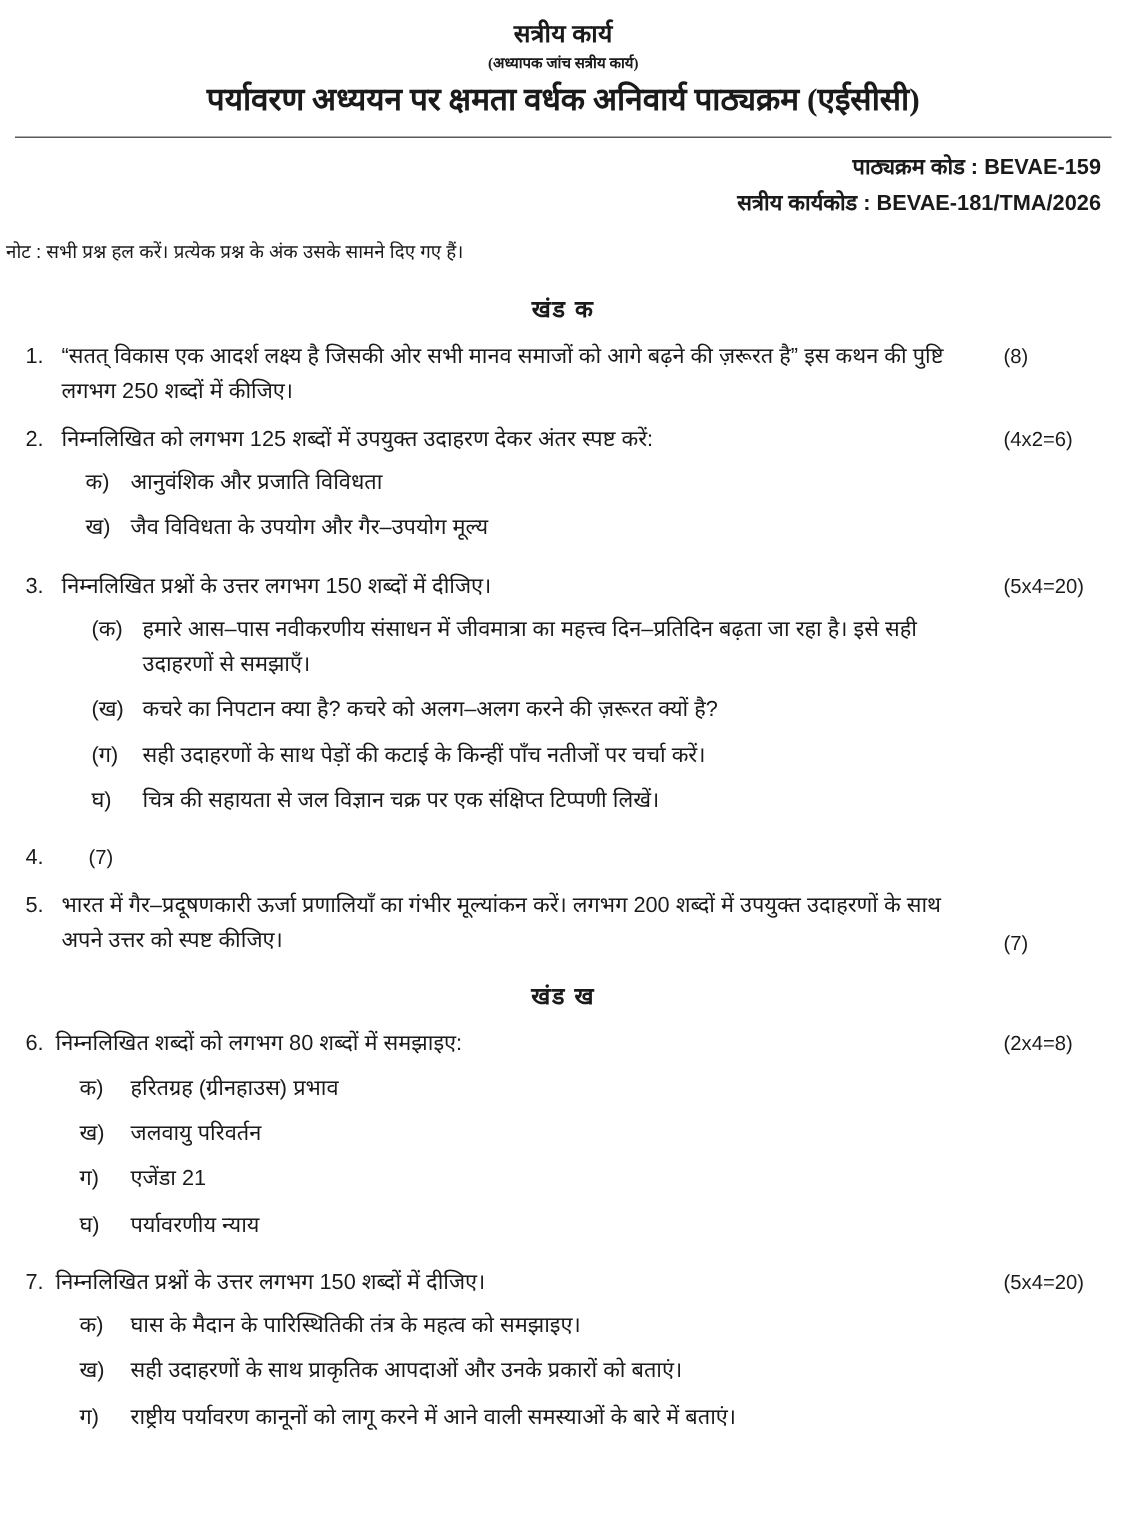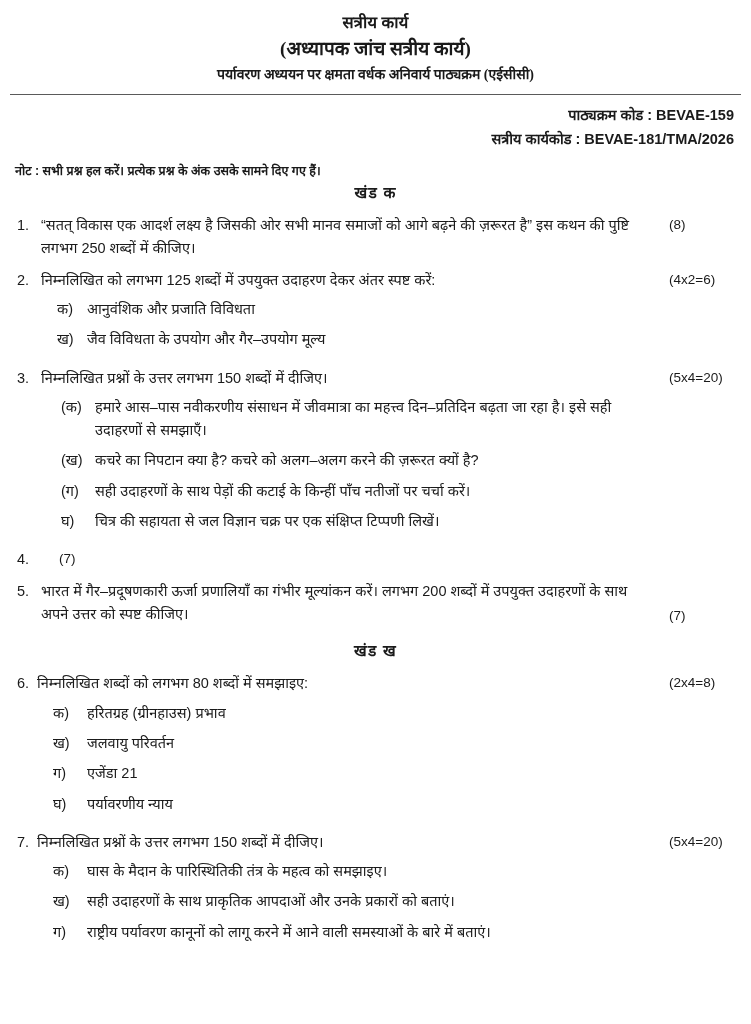--- a/index.html
+++ b/index.html
@@ -28,26 +28,26 @@
     padding-top: 11px;
     font-family: Liberation Serif, serif;
   }
   .title-main {
     font-size: 16.5px;
     font-weight: bold;
     line-height: 1.45;
     letter-spacing: 0.2px;
   }
   .title-sub {
-    font-size: 19px;
+    font-size: 10px;
     font-weight: bold;
     line-height: 1.5;
   }
   .title-course {
-    font-size: 14px;
+    font-size: 21px;
     font-weight: bold;
     line-height: 1.5;
     margin-top: 1px;
   }
 
   .divider {
     border: none;
     border-top: 1.4px solid #5a5a5a;
     margin: 9px 10px 0 10px;
   }
@@ -61,34 +61,34 @@
   .code-line {
     font-size: 14.5px;
     font-weight: bold;
     line-height: 1.65;
     white-space: nowrap;
   }
 
   
   .note-line {
     font-size: 12.5px;
-    font-weight: bold;
-    padding-left: 15px;
+    font-weight: normal;
+    padding-left: 4px;
     padding-top: 11px;
     line-height: 1.4;
   }
 
   
   .section-heading {
     text-align: center;
     font-size: 15.5px;
     font-weight: bold;
     letter-spacing: 1.2px;
   }
-  .section-a { }
+  .section-a { margin-top: 16px; }
   .section-b { margin-top: 13px; }
 
   
   .qlist {
     padding: 0 14px 0 16px;
     margin-top: 11px;
   }
   .question {
     position: relative;
     display: flex;

